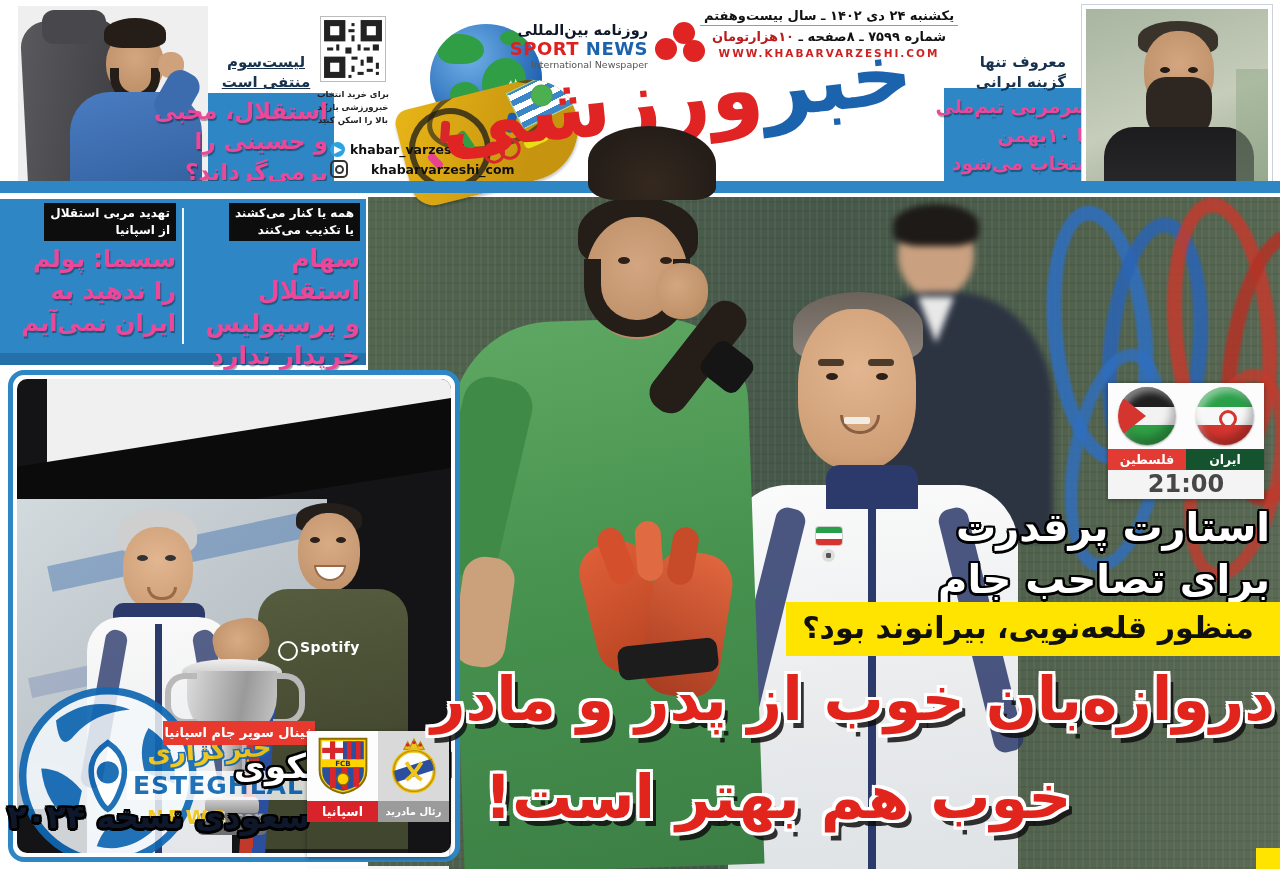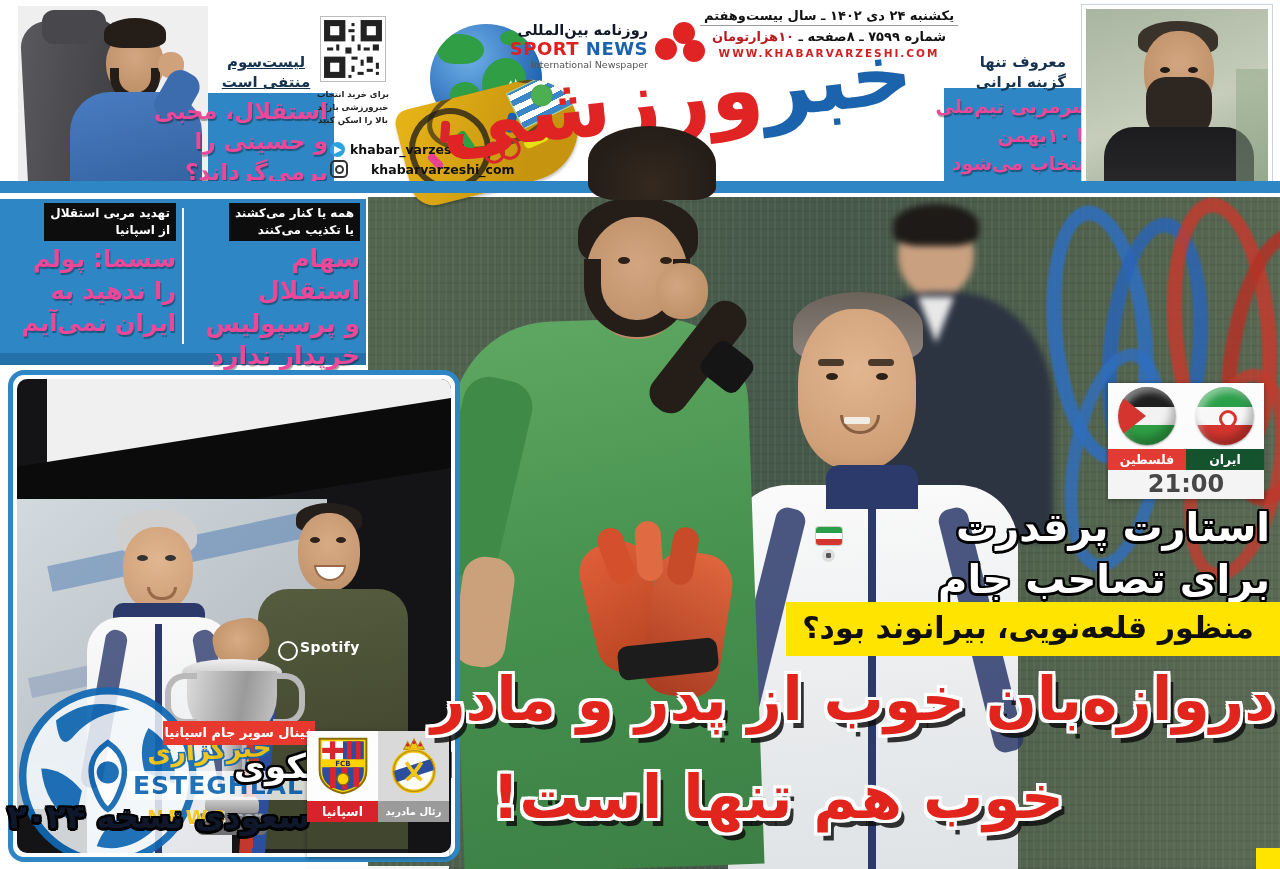--- a/index.html
+++ b/index.html
@@ -405,17 +405,17 @@
     <div class="abs time" style="left:0;top:87px;width:156px;height:29px;background:#f4f4f4;font-size:24px;line-height:29px;">21:00</div>
   </div>
 
   <div class="abs fa b ol-b nowrap" style="right:10px;top:504px;font-size:40px;color:#fff;z-index:7;text-align:right;">استارت پرقدرت</div>
   <div class="abs fa b ol-b nowrap" style="right:10px;top:556px;font-size:40px;color:#fff;z-index:7;text-align:right;">برای تصاحب جام</div>
 
   <div class="abs" style="left:786px;top:602px;width:494px;height:54px;background:#ffe400;z-index:7;"></div>
   <div class="abs fa b nowrap" style="left:786px;top:610px;width:484px;text-align:center;font-size:30px;color:#101010;z-index:8;">منظور قلعه‌نویی، بیرانوند بود؟</div>
 
   <div class="abs fa b ol-w nowrap" style="left:430px;top:664px;width:846px;text-align:center;font-size:60px;color:#e1251d;z-index:9;">دروازه‌بان خوب از پدر و مادر</div>
-  <div class="abs fa b ol-w nowrap" style="left:430px;top:762px;width:696px;text-align:center;font-size:60px;color:#e1251d;z-index:9;">خوب هم تنها است!</div>
+  <div class="abs fa b ol-w nowrap" style="left:430px;top:762px;width:696px;text-align:center;font-size:60px;color:#e1251d;z-index:9;">خوب هم بهتر است!</div>
 
   <div class="abs" style="left:1256px;top:848px;width:24px;height:21px;background:#ffe400;z-index:9;"></div>
 
 </div>
 
 </body></html>

